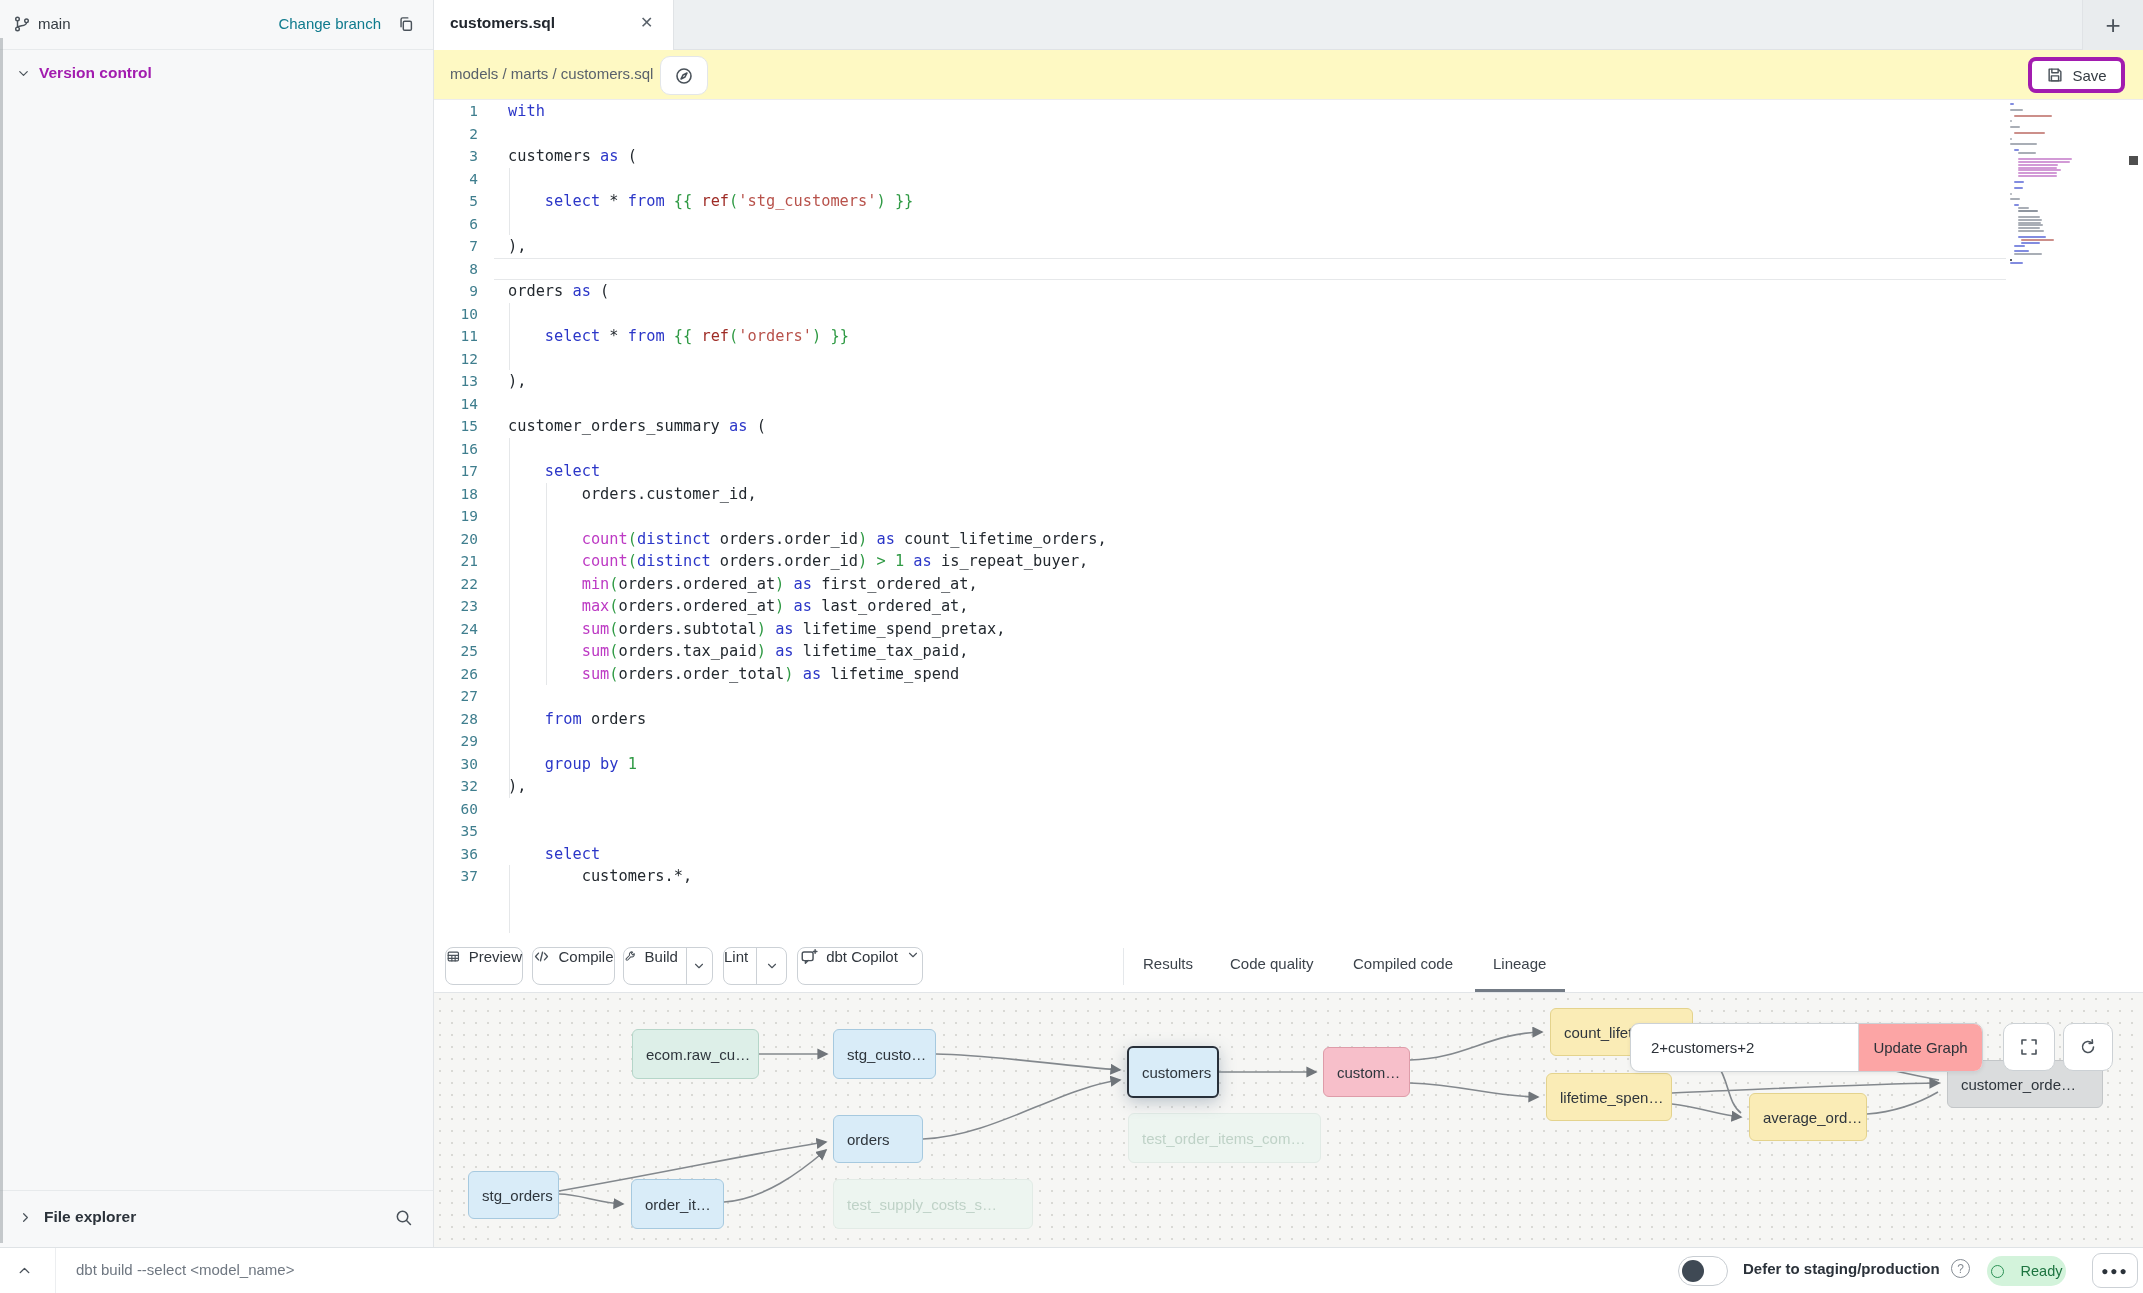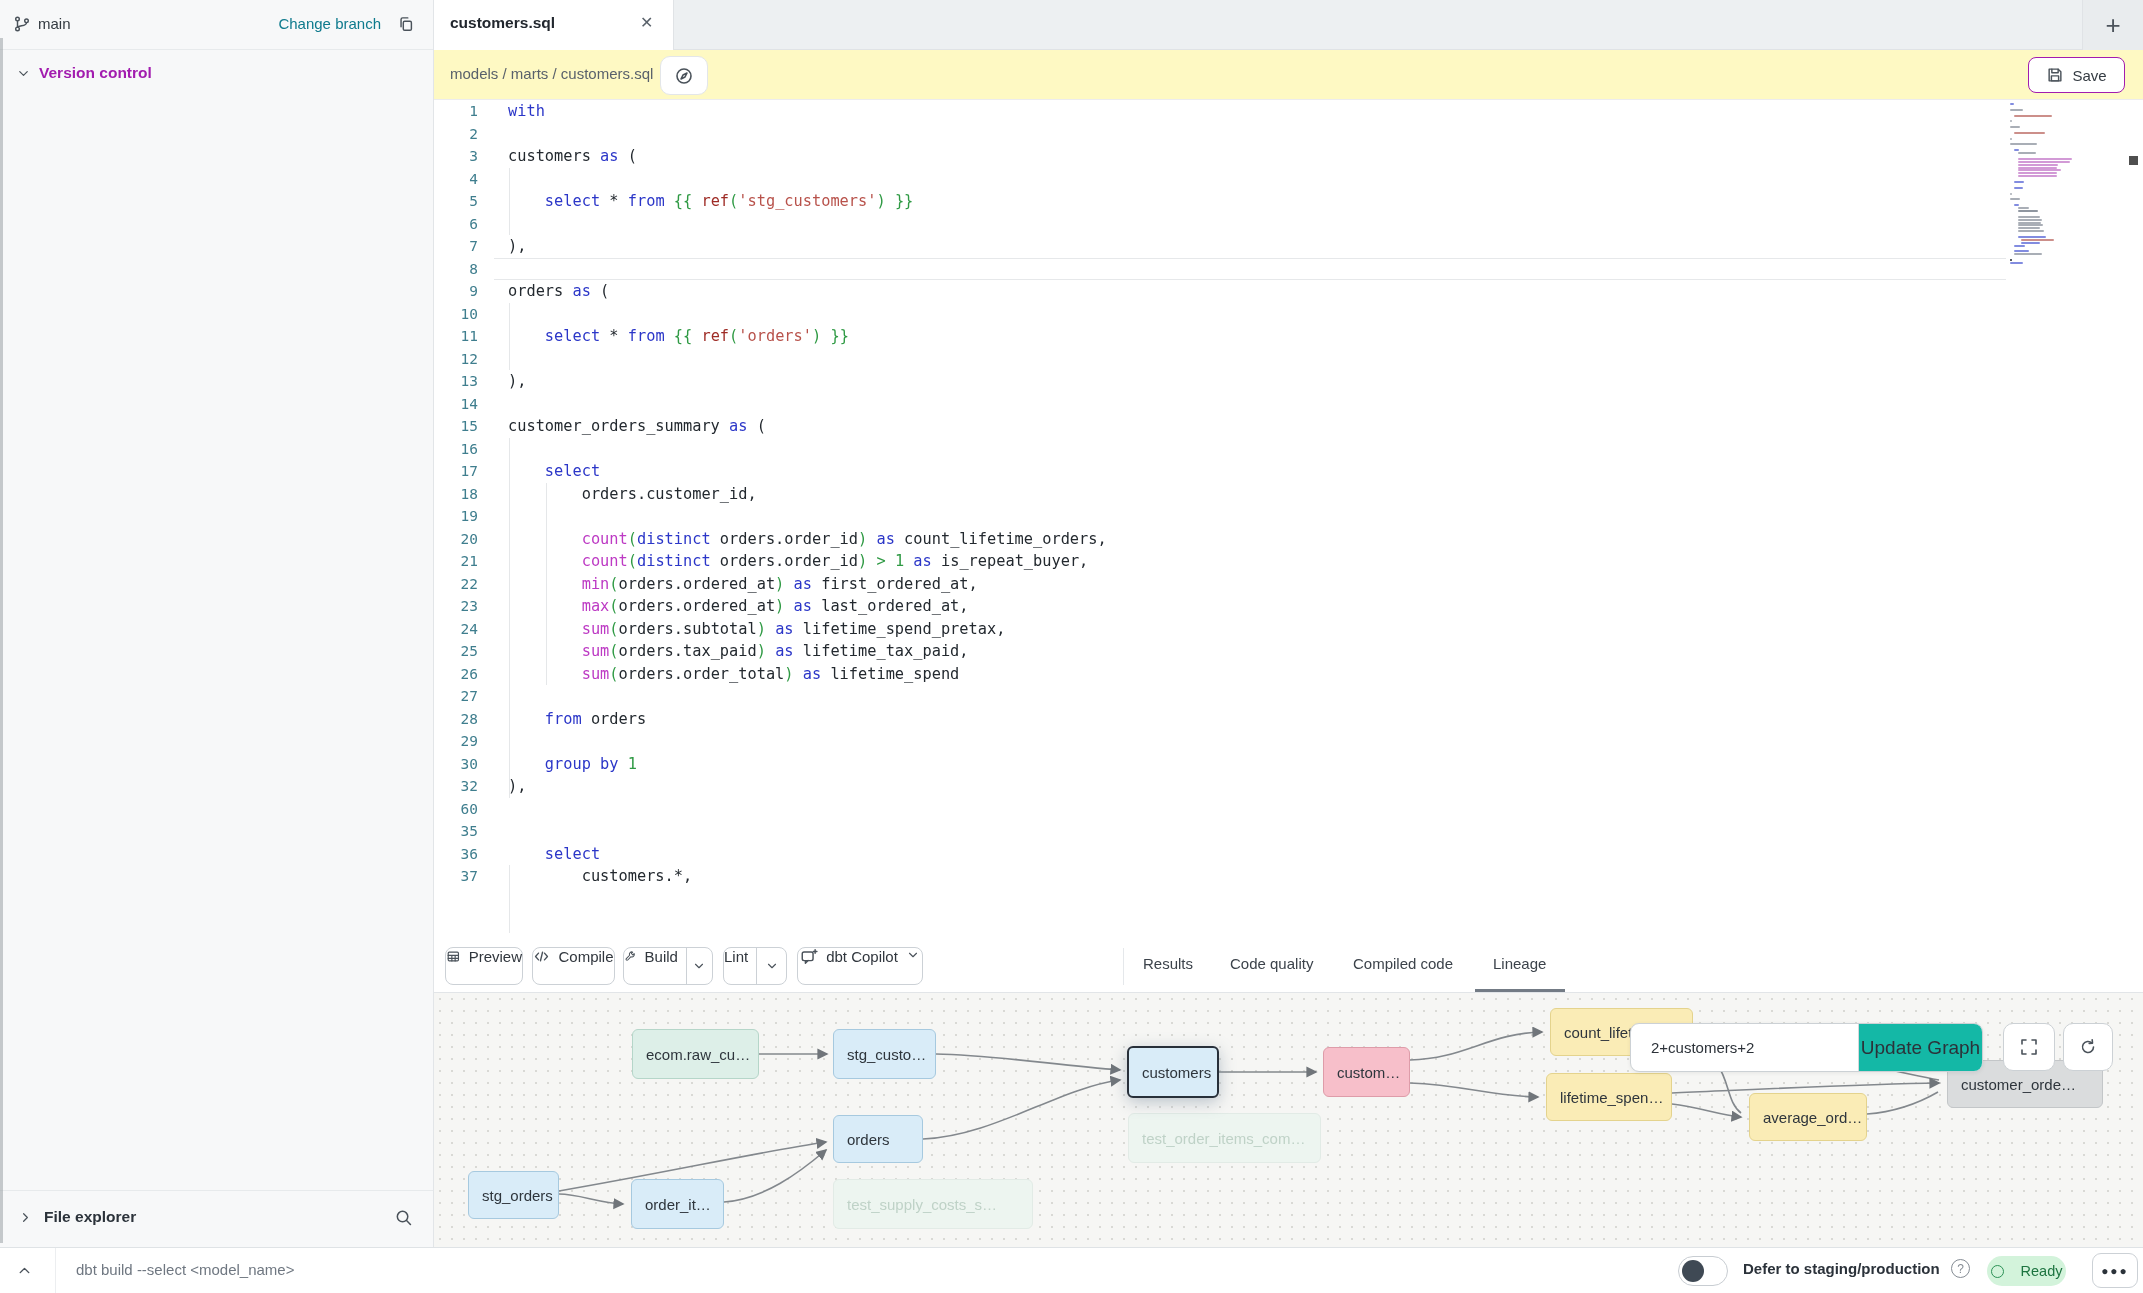--- a/index.html
+++ b/index.html
@@ -33,21 +33,21 @@
   .tabbar{position:absolute;left:0;top:0;width:100%;height:50px;background:#edf0f2;border-bottom:1px solid #e0e3e6;box-sizing:border-box;}
   .tab-active{position:absolute;left:0;top:0;width:240px;height:50px;background:#fff;border-right:1px solid #e0e3e6;box-sizing:border-box;}
   .tab-title{position:absolute;left:16px;top:14px;font-size:15.5px;font-weight:bold;color:#22272e;}
   .tab-close{position:absolute;left:206px;top:13px;font-size:16px;color:#5a626b;cursor:pointer;}
   .tab-plus{position:absolute;right:0;top:0;width:61px;height:50px;border-left:1px solid #e0e3e6;box-sizing:border-box;
             display:flex;align-items:center;justify-content:center;font-size:26px;color:#4d545c;background:#e9ecee;cursor:pointer;}
   .crumbrow{position:absolute;left:0;top:50px;width:100%;height:50px;background:#fef9c3;border-bottom:1px solid #ececee;box-sizing:border-box;}
   .crumb{position:absolute;left:16px;top:15px;font-size:15px;color:#59616b;}
   .crumb-ide-btn{position:absolute;left:226px;top:6px;width:46px;height:37px;border:1px solid #e3e6e9;border-radius:10px;
                  display:flex;align-items:center;justify-content:center;background:#fff;cursor:pointer;}
-  .save-btn{position:absolute;left:1594px;top:7px;width:97px;height:36px;border:1px solid #a21caf;border-radius:8px;background:#fff;
+  .save-btn{position:absolute;left:1594px;top:7px;width:97px;height:36px;border:4px solid #a21caf;border-radius:8px;background:#fff;
             display:flex;align-items:center;justify-content:center;gap:8px;font-size:15px;color:#343b42;cursor:pointer;box-sizing:border-box;}
 
   
   .editor{position:absolute;left:0;top:100px;width:100%;height:840px;background:#fff;overflow:hidden;}
   .cursor-line{position:absolute;left:60px;top:157.5px;width:1512px;height:22.5px;border-top:1px solid #e6e8ea;border-bottom:1px solid #e6e8ea;box-sizing:border-box;}
   .guide{position:absolute;width:1px;background:#e5e7e9;}
   #lines{position:absolute;left:0;top:0;width:100%;z-index:1;}
   .code-row{display:flex;height:22.5px;line-height:22.5px;font-family:"DejaVu Sans Mono",monospace;font-size:15.3px;white-space:pre;}
   .ln{width:44px;text-align:right;color:#3f7e8e;flex:0 0 44px;font-size:14.5px;}
   .code{padding-left:30px;}
@@ -75,22 +75,22 @@
   .node.blue{background:#d9ecf8;border-color:#a6c9df;}
   .node.green{background:#ddefe8;border-color:#b5d6c9;}
   .node.pink{background:#f7bfca;border-color:#de9ca9;}
   .node.yellow{background:#faecb6;border-color:#e4d38d;}
   .node.gray{background:#dadcdd;border-color:#c3c6c8;}
   .node.faded{background:#edf5f0;border-color:#e2ebe6;color:#bfd2c7;}
   .node.selected{border:2.5px solid #28303a;box-shadow:0 4px 16px rgba(110,130,150,.45);}
   .graph-search{position:absolute;left:1196px;top:30px;width:353px;height:49px;display:flex;border:1px solid #ccd1d5;
                 border-radius:9px;background:#fff;overflow:hidden;box-sizing:border-box;z-index:4;box-shadow:0 1px 4px rgba(0,0,0,.07);}
   .gs-input{flex:1;display:flex;align-items:center;padding-left:20px;font-size:15px;color:#2c3239;}
-  .gs-btn{width:123px;background:#14b8a6;border-left:1px solid #d4d8db;display:flex;align-items:center;justify-content:center;
-          font-size:19px;color:#2c3239;cursor:pointer;}
+  .gs-btn{width:123px;background:#fca5a5;border-left:1px solid #d4d8db;display:flex;align-items:center;justify-content:center;
+          font-size:15px;color:#2c3239;cursor:pointer;}
   .gicon-btn{position:absolute;top:30px;width:52px;height:48px;background:#fff;border:1px solid #ccd1d5;border-radius:10px;
              display:flex;align-items:center;justify-content:center;box-sizing:border-box;cursor:pointer;z-index:4;}
 
   
   .statusbar{position:absolute;left:0;top:1247px;width:2143px;height:46px;background:#fff;border-top:1px solid #dfe3e6;box-sizing:border-box;}
   .sb-chev{position:absolute;left:16px;top:14px;cursor:pointer;}
   .sb-div{position:absolute;left:55px;top:0;width:1px;height:100%;background:#eceef0;}
   .sb-cmd{position:absolute;left:76px;top:13px;font-size:15px;color:#6f7781;}
   .toggle{position:absolute;left:1678px;top:8px;width:50px;height:30px;border:1px solid #c8cdd2;border-radius:15px;background:#fff;box-sizing:border-box;cursor:pointer;}
   .knob{position:absolute;left:3px;top:3px;width:22px;height:22px;border-radius:50%;background:#3f4954;}

